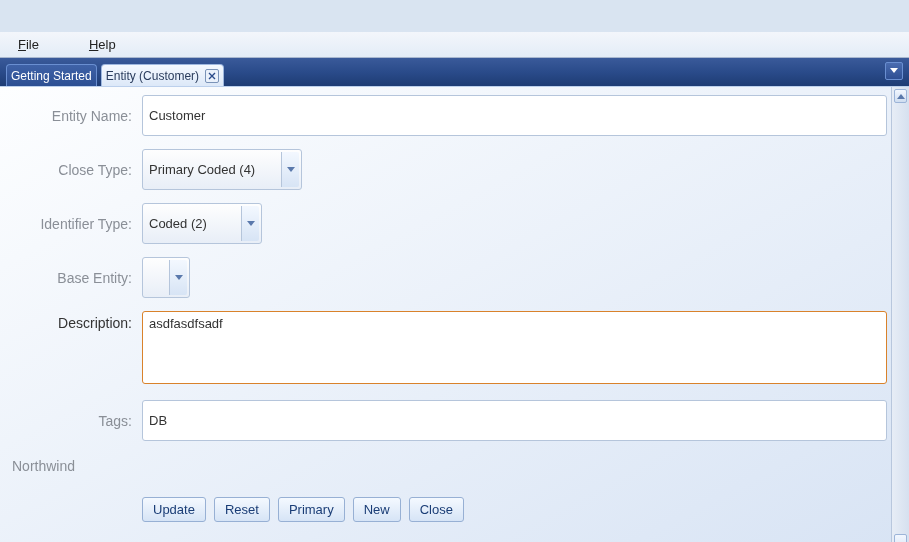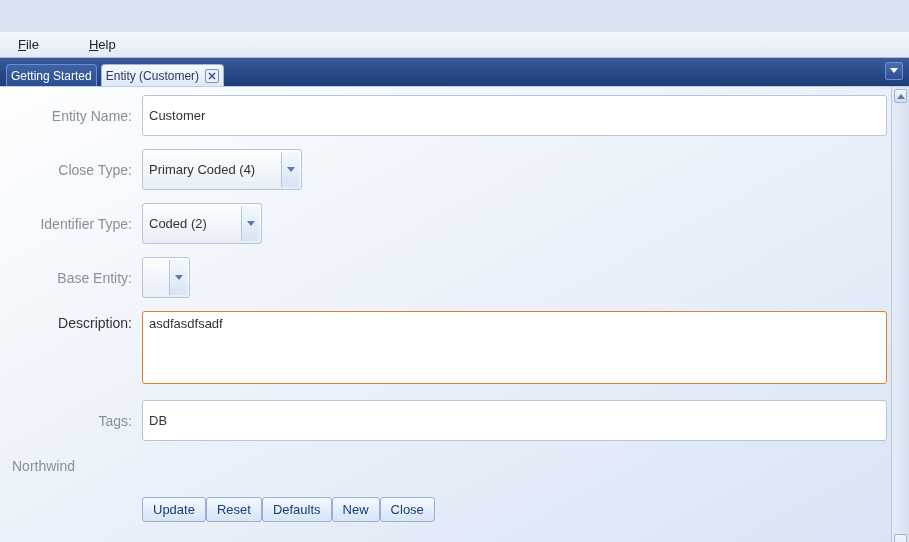--- a/index.html
+++ b/index.html
@@ -158,21 +158,21 @@
   .select .caret svg { display:block; }
   textarea.text {
     width: 100%;
     height: 73px;
     resize: none;
     border: 1px solid #d9822b;
     border-radius: 3px;
   }
   .buttons {
     display: flex;
-    gap: 0;
+    gap: 8px;
     margin-top: 6px;
   }
   .btn {
     border: 1px solid #97b0d4;
     border-radius: 3px;
     background: linear-gradient(#f4f9ff, #d6e4f6);
     color: #1a3d76;
     padding: 4px 10px;
     font-size: 13px;
     font-family: inherit;
@@ -291,21 +291,21 @@
 
     <div class="row">
       <div class="value static-text">Northwind</div>
     </div>
 
     <div class="row">
       <div class="label"></div>
       <div class="value buttons">
         <button class="btn">Update</button>
         <button class="btn">Reset</button>
-        <button class="btn">Defaults</button>
+        <button class="btn">Primary</button>
         <button class="btn">New</button>
         <button class="btn">Close</button>
       </div>
     </div>
 
   </div>
 
   <div class="vscroll">
     <div class="arrow up">
         <svg width="8" height="6" viewBox="0 0 8 6">

